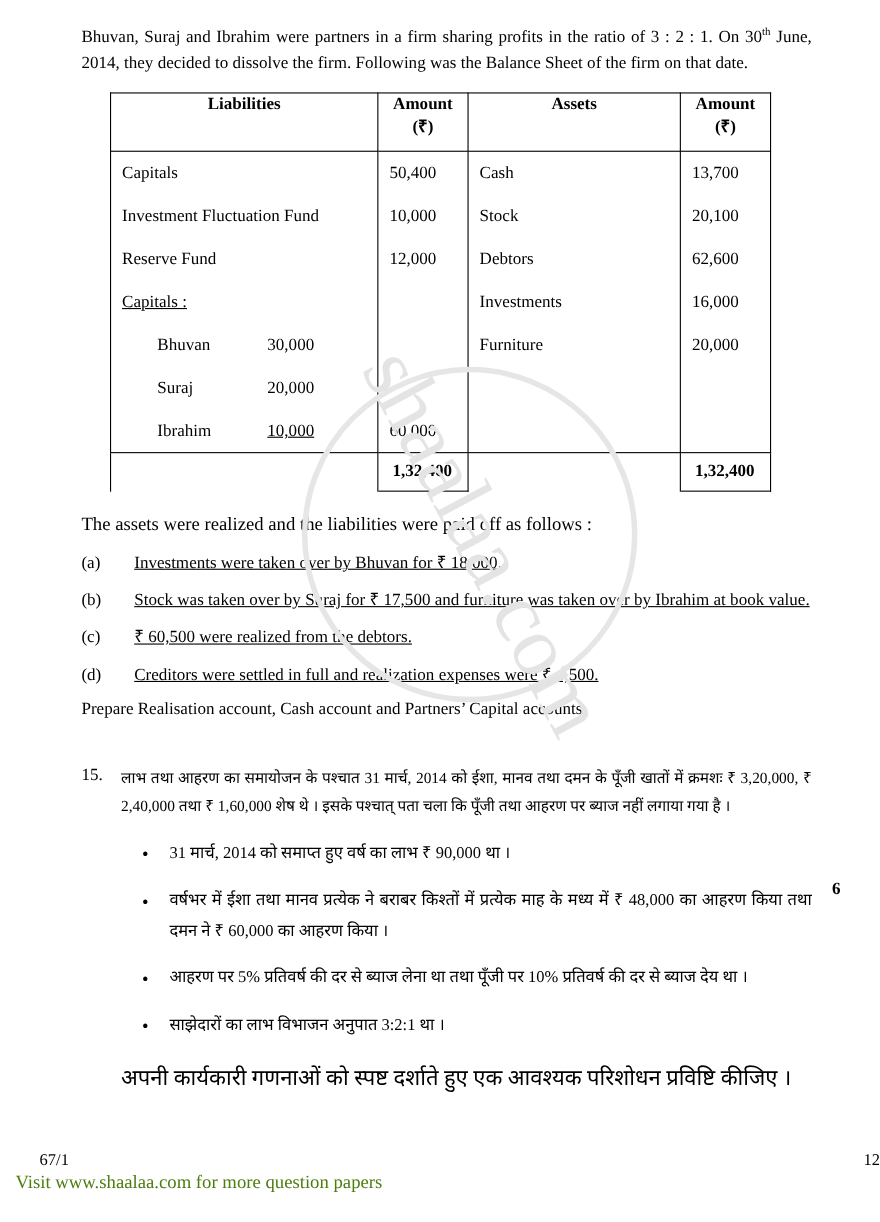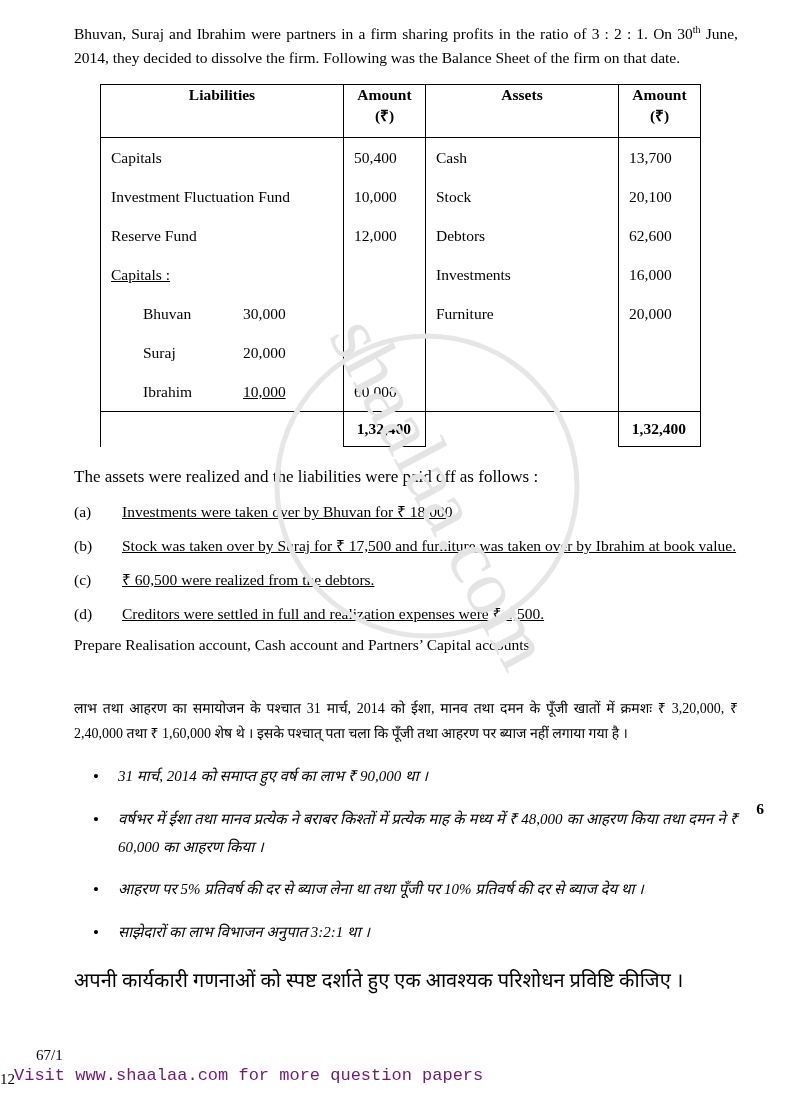--- a/index.html
+++ b/index.html
@@ -143,21 +143,20 @@
     text-align: center;
     font-size: 17px;
     line-height: 1.7;
   }
   .bullet-txt {
     flex: 1;
     font-size: 15px;
     line-height: 1.85;
     text-align: justify;
     text-justify: inter-word;
-    font-style: italic;
   }
   .closing {
     font-size: 20px;
     line-height: 1.85;
     margin-top: 10px;
   }
 
   
   .footer {
     position: absolute;
@@ -168,31 +167,31 @@
   }
   .foot-code {
     position: absolute;
     left: 36px;
     top: 0;
     font-size: 15px;
   }
   .foot-page {
     position: absolute;
     left: 0; right: 0;
-    top: 24px;
-    text-align: left;
+    top: 0;
+    text-align: right;
     font-size: 15px;
   }
   .visit-bar {
     position: absolute;
     left: 14px;
     bottom: 2px;
-    font-family: Liberation Mono, monospace;
+    font-family: Liberation Serif, serif;
     font-size: 17px;
-    color: #701a75;
+    color: #4d7c0f;
   }
 </style>
 </head>
 <body>
 
 <div class="page">
 
   <div class="watermark">
     <svg width="318" height="440" viewBox="0 0 318 440" xmlns="http://www.w3.org/2000/svg">
       <circle cx="159" cy="196" r="150" fill="none" stroke="#e6e6e6" stroke-width="5"></circle>
@@ -318,20 +317,21 @@
     <div class="pt-txt">₹ 60,500 were realized from the debtors.</div>
   </div>
   <div class="pt-row">
     <div class="pt-lbl">(d)</div>
     <div class="pt-txt">Creditors were settled in full and realization expenses were ₹ 4,500.</div>
   </div>
 
   <p class="prepare">Prepare Realisation account, Cash account and Partners’ Capital accounts.</p>
 
   <div class="q15">
+    <div class="q15-num">15.</div>
     <div class="q15-body">
       <div class="hindi">लाभ तथा आहरण का समायोजन के पश्चात 31 मार्च, 2014 को ईशा, मानव तथा दमन के पूँजी खातों में क्रमशः ₹ 3,20,000, ₹ 2,40,000 तथा ₹ 1,60,000 शेष थे । इसके पश्चात् पता चला कि पूँजी तथा आहरण पर ब्याज नहीं लगाया गया है ।</div>
       <div class="bullets">
         <div class="bullet-row">
           <div class="bullet-dot">•</div>
           <div class="bullet-txt">31 मार्च, 2014 को समाप्त हुए वर्ष का लाभ ₹ 90,000 था ।</div>
         </div>
         <div class="bullet-row">
           <div class="bullet-dot">•</div>
           <div class="bullet-txt">वर्षभर में ईशा तथा मानव प्रत्येक ने बराबर किश्तों में प्रत्येक माह के मध्य में ₹ 48,000 का आहरण किया तथा दमन ने ₹ 60,000 का आहरण किया ।</div>

